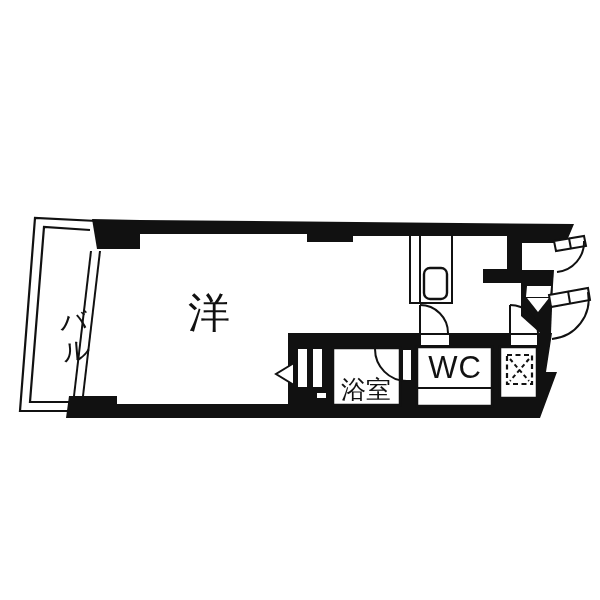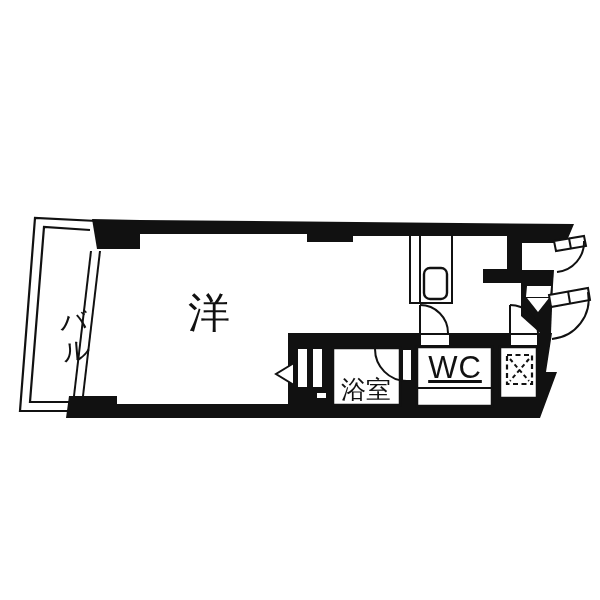--- a/index.html
+++ b/index.html
@@ -5,21 +5,21 @@
   html,body{margin:0;padding:0;background:#ffffff;}
   .stage{position:relative;width:600px;height:600px;background:#ffffff;overflow:hidden;
          font-family:"Liberation Sans","DejaVu Sans",sans-serif;}
   .plan-svg{position:absolute;left:0;top:0;}
   .room-label{position:absolute;transform:translate(-50%,-50%);color:#111;white-space:nowrap;
               font-family:"Liberation Sans","DejaVu Sans",sans-serif;}
   .label-yo{font-size:42px;}
   .label-bal{font-size:27px;writing-mode:vertical-rl;text-orientation:upright;
              transform:translate(-50%,-50%) rotate(-5deg);letter-spacing:2px;}
   .label-bath{font-size:25px;}
-  .label-wc{font-size:31px;letter-spacing:1px;text-decoration:underline;}
+  .label-wc{font-size:31px;letter-spacing:1px;}
 </style>
 </head>
 <body>
 
 <div class="stage">
 
   <svg class="plan-svg" width="600" height="600" viewBox="0 0 600 600">
 
     <path d="M 97,221 L 35,218 L 20,411 L 77,411" fill="none" stroke="#111" stroke-width="2.2"></path>
     <path d="M 90,230 L 44,227 L 30,402 L 70,402" fill="none" stroke="#111" stroke-width="2.2"></path>

